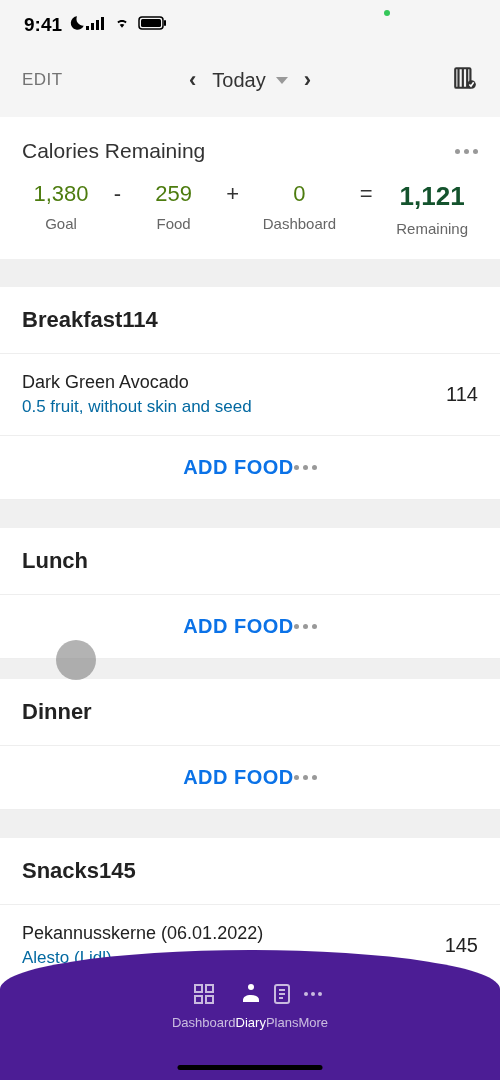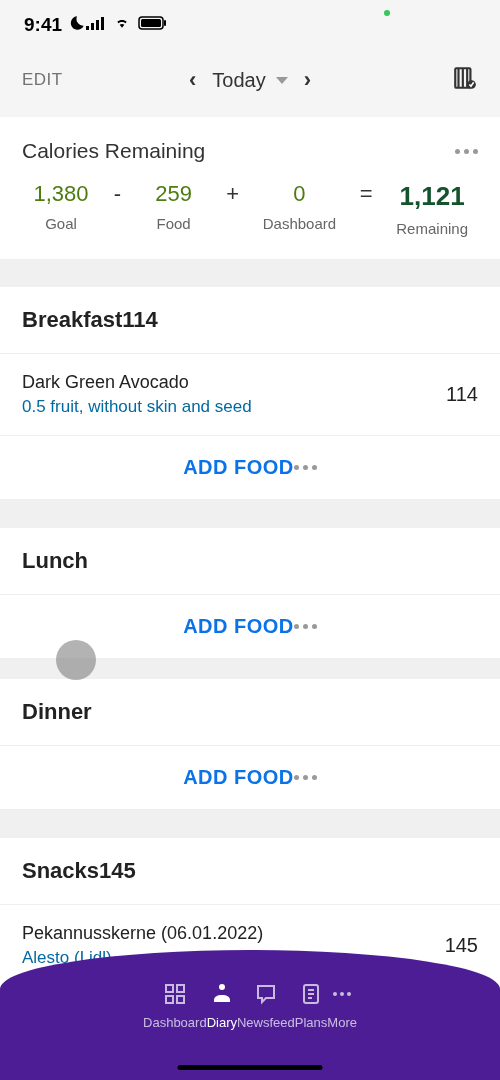--- a/index.html
+++ b/index.html
@@ -441,28 +441,20 @@
       <svg width="24" height="24" viewBox="0 0 24 24" fill="currentColor">
           <circle cx="12" cy="5" r="3"></circle>
           <path d="M4 20v-2c0-3 3-5 8-5s8 2 8 5v2H4z"></path>
         </svg>
     </span>
     <span class="nav-label">Diary</span>
   </div>
   <div class="nav-item">
     <span class="nav-icon">
       <svg width="24" height="24" viewBox="0 0 24 24" fill="none" stroke="currentColor" stroke-width="2">
-          <path d="M4 4h16v12H12l-4 4v-4H4V4z"></path>
-        </svg>
-    </span>
-    <span class="nav-label">Newsfeed</span>
-  </div>
-  <div class="nav-item">
-    <span class="nav-icon">
-      <svg width="24" height="24" viewBox="0 0 24 24" fill="none" stroke="currentColor" stroke-width="2">
           <rect x="5" y="3" width="14" height="18" rx="2"></rect>
           <line x1="9" y1="8" x2="15" y2="8"></line>
           <line x1="9" y1="12" x2="15" y2="12"></line>
           <line x1="9" y1="16" x2="13" y2="16"></line>
         </svg>
     </span>
     <span class="nav-label">Plans</span>
   </div>
   <div class="nav-item">
     <span class="nav-icon">

